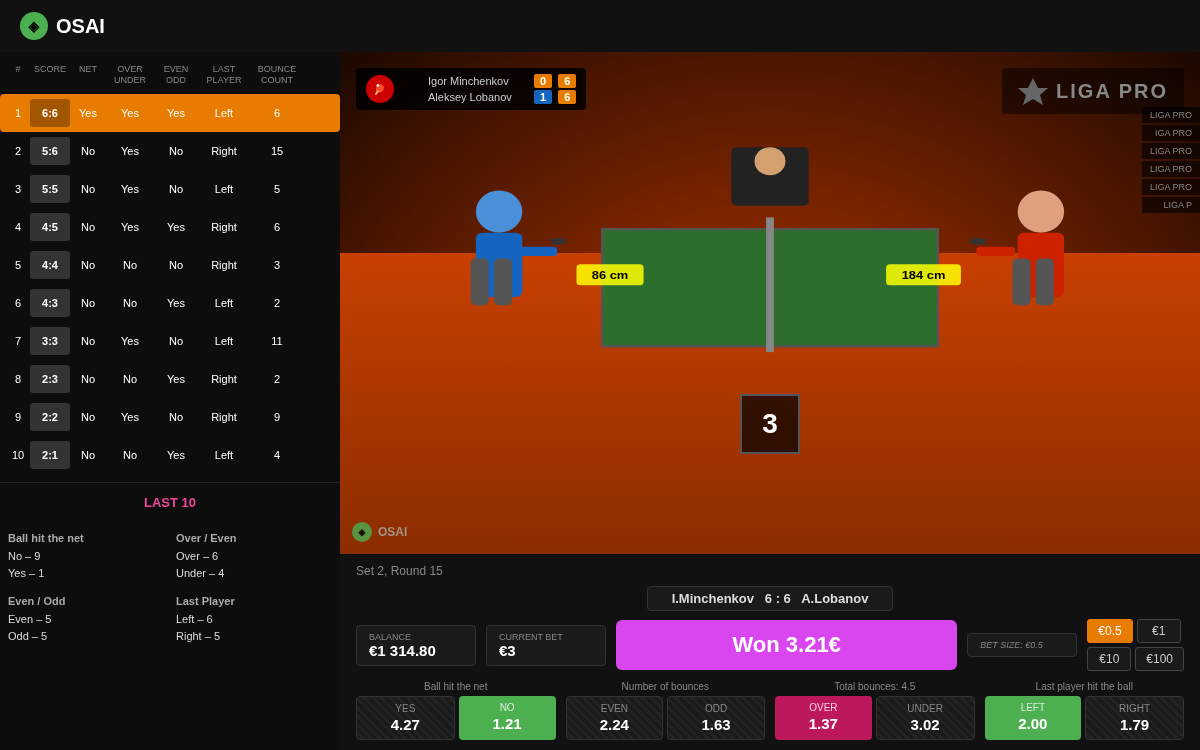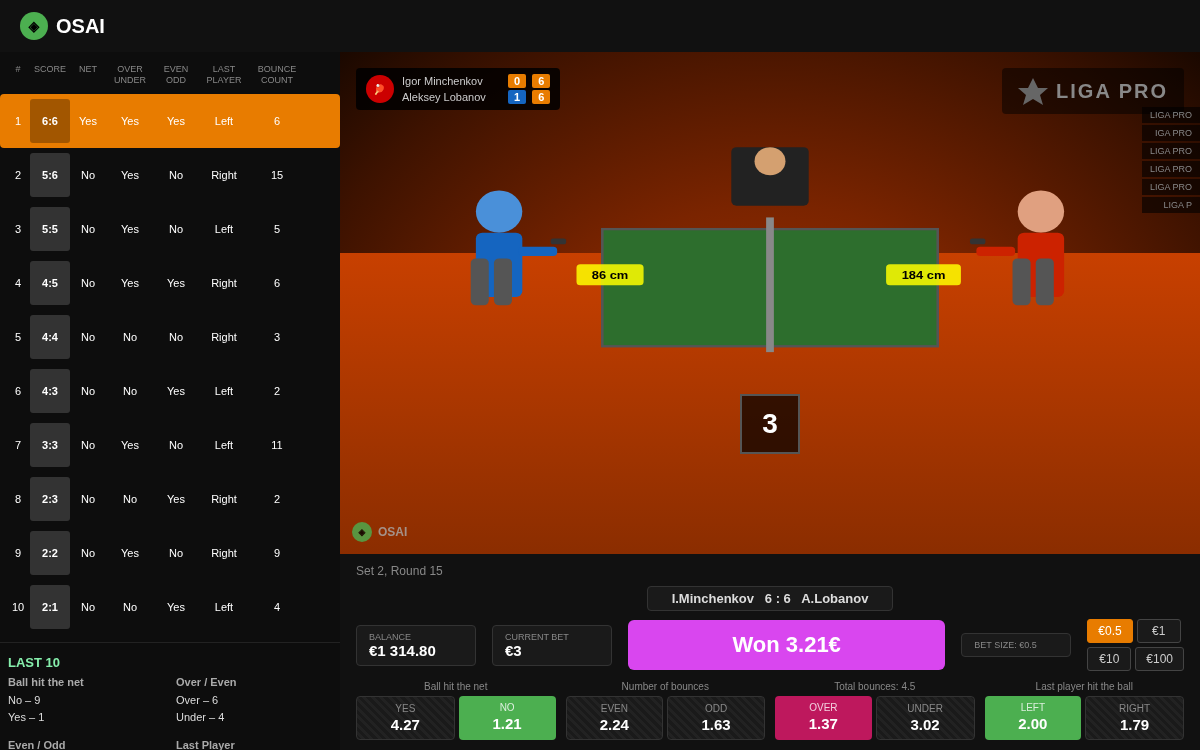--- a/index.html
+++ b/index.html
@@ -85,39 +85,40 @@
       cursor: pointer;
     }
     .table-row.active {
       background: #e87c00;
       border-radius: 4px;
     }
     .table-row span { text-align: center; }
     .score-badge {
       background: #333;
       border-radius: 3px;
-      padding: 16px 4px;
+      padding: 8px 4px;
       font-weight: bold;
       font-size: 11px;
       text-align: center;
     }
     .table-row.active .score-badge {
       background: rgba(0,0,0,0.3);
     }
 
     .last10-section {
       padding: 12px 8px 8px;
       border-top: 1px solid #222;
       margin-top: 8px;
     }
     .last10-title {
       font-size: 13px;
       font-weight: bold;
-      color: #86efac;
-      margin-bottom: 6px;
+      color: #ec4899;
+      margin-bottom: 22px;
+      text-align: center;
     }
     .last10-grid {
       display: grid;
       grid-template-columns: 1fr 1fr;
       gap: 12px;
     }
     .last10-item h4 {
       font-size: 11px;
       color: #aaa;
       margin-bottom: 4px;
@@ -208,21 +209,21 @@
       display: flex;
       flex-direction: column;
       gap: 2px;
     }
     .score-row {
       display: flex;
       align-items: center;
       gap: 6px;
       font-size: 11px;
     }
-    .score-row .player-name { color: #ccc; min-width: 100px; }
+    .score-row .player-name { color: #ccc; min-width: 100px; margin-left: 26px; }
     .score-row .set-score {
       background: #e87c00;
       color: #fff;
       padding: 1px 6px;
       border-radius: 2px;
       font-weight: bold;
       font-size: 11px;
     }
 
     
@@ -323,21 +324,21 @@
       padding: 4px 24px;
       font-size: 13px;
       font-weight: bold;
       color: #ddd;
     }
 
     
     .betting-row {
       display: flex;
       align-items: center;
-      gap: 16px;
+      gap: 10px;
       margin-bottom: 10px;
     }
     .balance-box {
       background: #1a1a1a;
       border: 1px solid #333;
       border-radius: 4px;
       padding: 6px 12px;
       min-width: 120px;
     }
     .balance-label {
@@ -359,20 +360,21 @@
       font-size: 22px;
       font-weight: bold;
       color: #fff;
     }
     .bet-size-box {
       background: #1a1a1a;
       border: 1px solid #333;
       border-radius: 4px;
       padding: 6px 12px;
       min-width: 110px;
+      font-style: italic;
     }
     .bet-options {
       display: flex;
       flex-direction: column;
       gap: 4px;
     }
     .bet-options-row {
       display: flex;
       gap: 4px;
     }

